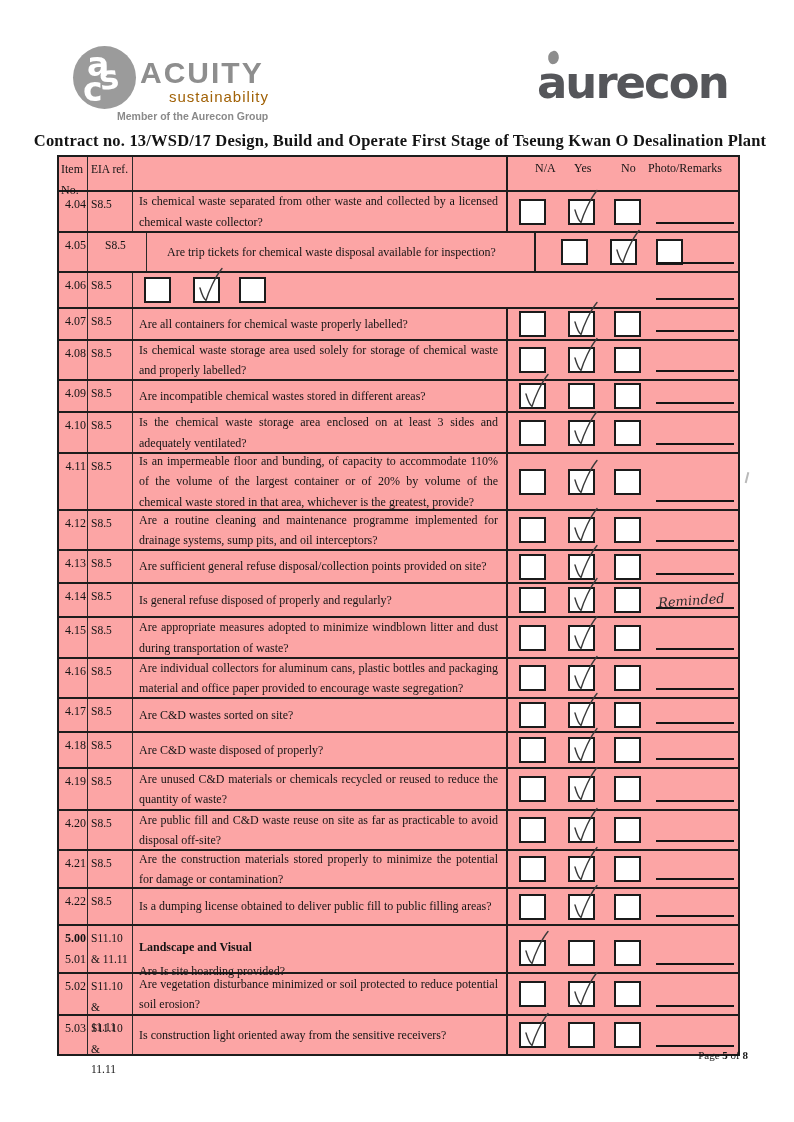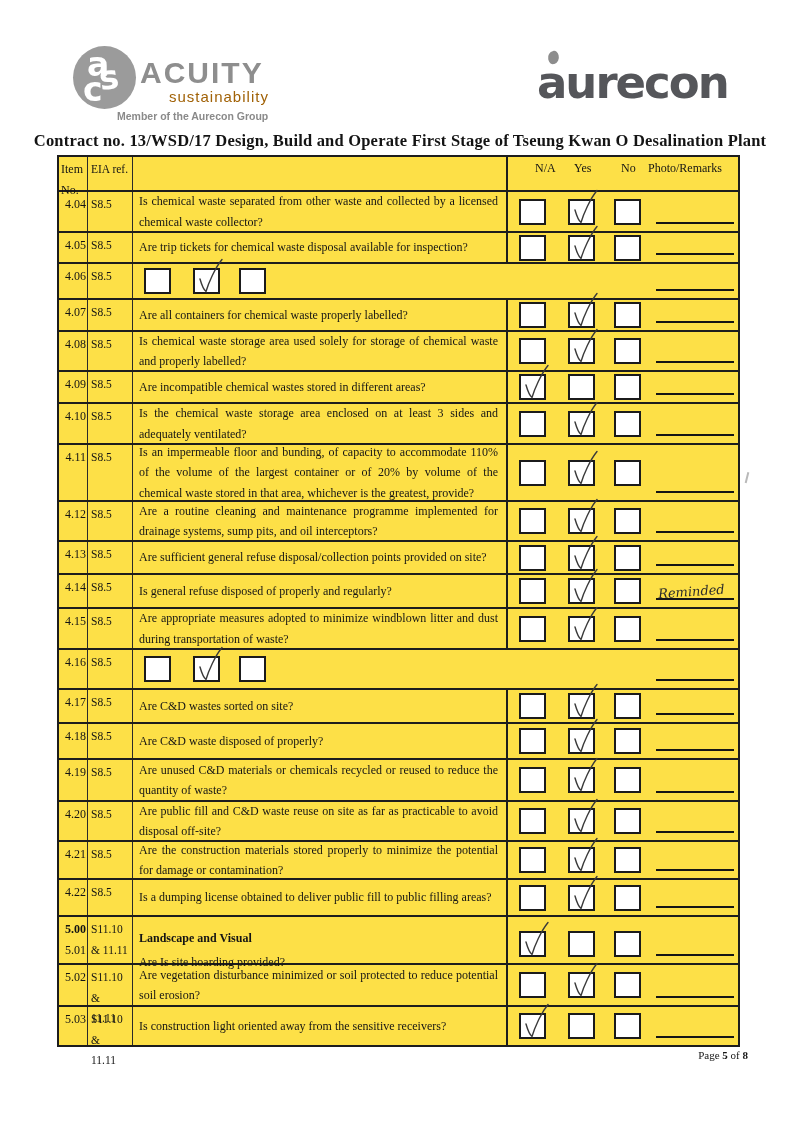--- a/index.html
+++ b/index.html
@@ -47,21 +47,21 @@
     transform:rotate(-14deg);
   }
   
   .doc-title {
     position:absolute; left:30px; top:131px; width:740px; text-align:center;
     font-weight:bold; font-size:16.5px; letter-spacing:0.2px;
   }
   
   .ctable {
     position:absolute; left:57px; top:155px; width:683px;
-    border:2px solid #1d1d1d; background:#fde047;
+    border:2px solid #1d1d1d; background:#fca5a5;
   }
   .row { position:relative; display:flex; border-bottom:2px solid #1d1d1d; }
   .row:last-child { border-bottom:none; }
   .cell { position:relative; height:100%; }
   .c-item { width:29px; border-right:1px solid #2a2a2a; padding:2px 1px 0 2px;
             font-size:12px; text-align:right; }
   .c-eia  { width:45px; border-right:1px solid #2a2a2a; padding:2px 1px 0 3px;
             font-size:11.5px; }
   .c-q    { width:375px; border-right:2px solid #1d1d1d; padding:1px 8px 1px 6px;
             font-size:12px; line-height:20.5px; display:flex;
@@ -174,21 +174,21 @@
       </span>
       <span class="cb cb-no">
         
       </span>
       <span class="remark">
         <span class="remark-text"></span>
       </span>
     </div>
   </div>
 
-  <div class="row" style="height: 31px;">
+  <div class="row" style="height: 40px; gap: 14px;">
     <div class="cell c-item">
       <span class="item-l1">4.05</span>
       <span class="item-l2"></span>
     </div>
     <div class="cell c-eia">
       <span class="eia-l1">S8.5</span>
       <span class="eia-l2"></span>
     </div>
     <div class="cell c-q">
 
@@ -519,20 +519,24 @@
   </div>
 
   <div class="row" style="height: 40px;">
     <div class="cell c-item">
       <span class="item-l1">4.16</span>
       <span class="item-l2"></span>
     </div>
     <div class="cell c-eia">
       <span class="eia-l1">S8.5</span>
       <span class="eia-l2"></span>
+    </div>
+    <div class="cell c-q">
+
+      <div class="qtext">Are individual collectors for aluminum cans, plastic bottles and packaging material and office paper provided to encourage waste segregation?</div>
     </div>
     <div class="cell c-ans">
       <span class="cb cb-na">
         
       </span>
       <span class="cb cb-yes checked">
         <svg class="tick" viewBox="0 0 27 36">
           <path d="M4 21 C 6 28, 8 32, 10 33.5 C 12.5 25, 19 10, 26 1.5"></path>
         </svg>
       </span>

